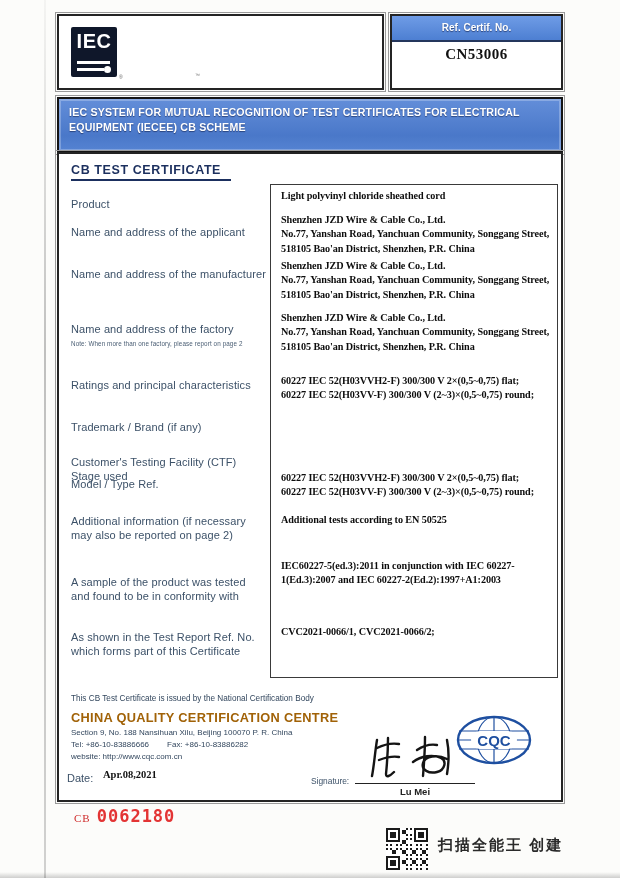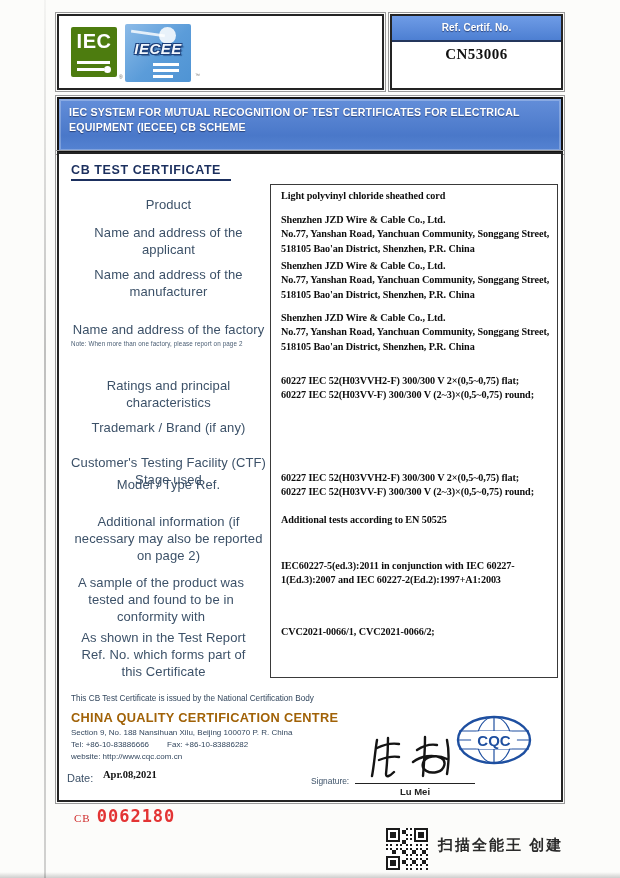--- a/index.html
+++ b/index.html
@@ -12,21 +12,21 @@
   
   .scan-edge-left{position:absolute;left:44px;top:0;width:2px;height:100%;
     background:linear-gradient(180deg,rgba(90,90,90,.05),rgba(80,80,80,.35) 40%,rgba(80,80,80,.25));}
   .scan-shadow-bottom{position:absolute;left:0;bottom:0;width:100%;height:6px;
     background:linear-gradient(180deg,rgba(0,0,0,0),rgba(0,0,0,.18));}
 
   .boxed{position:absolute;background:#fff;border:2px solid #242424;outline:1px solid #9a9a9a;outline-offset:1px;box-sizing:border-box;}
 
   
   .logos-box{left:57px;top:14px;width:327px;height:76px;}
-  .iec-logo{position:absolute;left:12px;top:11px;width:46px;height:50px;background:#4d7c0f;border-radius:2px;}
+  .iec-logo{position:absolute;left:12px;top:11px;width:46px;height:50px;background:#0f172a;border-radius:2px;}
   .iec-logo .iec-text{position:absolute;left:0;top:3px;width:100%;text-align:center;
     color:#fff;font-weight:bold;font-size:20px;letter-spacing:.5px;}
   .iec-line1{position:absolute;left:6px;bottom:13px;width:33px;height:3.5px;background:#fff;}
   .iec-line2{position:absolute;left:6px;bottom:6px;width:27px;height:3.5px;background:#fff;}
   .iec-dot{position:absolute;right:6px;bottom:4.5px;width:7px;height:7px;background:#fff;border-radius:50%;}
   .iec-r{position:absolute;left:60px;top:58px;font-size:5px;color:#666;}
   .iecee-logo{position:absolute;left:66px;top:8px;width:66px;height:58px;border-radius:2px;
     background:linear-gradient(135deg,#8cbbe8 0%,#5b9cd9 55%,#4f94d4 100%);}
   .iecee-bulb{position:absolute;left:34px;top:3px;width:17px;height:17px;background:rgba(255,255,255,.85);border-radius:50%;}
   .iecee-stem{position:absolute;left:6px;top:8px;width:34px;height:2.5px;background:rgba(255,255,255,.8);transform:rotate(8deg);}
@@ -55,21 +55,21 @@
   .banner-text{position:absolute;left:10px;top:6px;width:480px;
     color:#fff;font-weight:bold;font-size:10.6px;line-height:1.45;letter-spacing:.2px;
     text-shadow:0 1px 1px rgba(10,20,60,.55);}
 
   
   .main-box{left:57px;top:152px;width:506px;height:650px;}
   .cert-title{position:absolute;left:12px;top:9px;display:inline-block;
     color:#1b2f5e;font-weight:bold;font-size:12.5px;letter-spacing:.6px;
     border-bottom:2px solid #1b2f5e;padding:0 10px 2px 0;}
 
-  .lbl{position:absolute;left:12px;width:195px;font-size:13px;color:#3c5168;line-height:1.3;letter-spacing:.1px;text-align:center;}
+  .lbl{position:absolute;left:12px;width:195px;font-size:11px;color:#3c5168;line-height:1.3;letter-spacing:.1px;}
   .lbl-note{position:absolute;left:12px;width:210px;font-size:6.3px;color:#4a5e74;letter-spacing:.1px;}
 
   .values-frame{position:absolute;left:211px;top:30px;width:288px;height:494px;
     border:1.5px solid #3a3a3a;box-sizing:border-box;background:#fff;}
   .val{position:absolute;left:10px;right:5px;
     font-family:"Liberation Serif",serif;font-weight:700;font-size:10.2px;color:#0d0d0d;
     line-height:1.4;white-space:pre-line;letter-spacing:-.1px;}
 
   .issued-by{position:absolute;left:12px;top:540px;font-size:8.2px;color:#33475e;}
   .org-name{position:absolute;left:12px;top:556px;font-size:12.8px;font-weight:bold;color:#a16207;letter-spacing:.3px;}
@@ -105,28 +105,20 @@
 <div class="scan-shadow-bottom"></div>
 
 <div class="boxed logos-box">
   <div class="iec-logo">
     <div class="iec-text">IEC</div>
     <div class="iec-line1"></div>
     <div class="iec-line2"></div>
     <div class="iec-dot"></div>
   </div>
   <div class="iec-r">®</div>
-  <div class="iecee-logo">
-    <div class="iecee-stem"></div>
-    <div class="iecee-bulb"></div>
-    <div class="iecee-text">IECEE</div>
-    <div class="iecee-base1"></div>
-    <div class="iecee-base2"></div>
-    <div class="iecee-base3"></div>
-  </div>
   <div class="iecee-tm">™</div>
 </div>
 
 <div class="boxed ref-box">
   <div class="ref-box-header">Ref. Certif. No.</div>
   <div class="ref-box-no">CN53006</div>
 </div>
 
 <div class="boxed banner-box">
   <div class="banner-text">IEC SYSTEM FOR MUTUAL RECOGNITION OF TEST CERTIFICATES FOR ELECTRICAL EQUIPMENT (IECEE) CB SCHEME</div>

